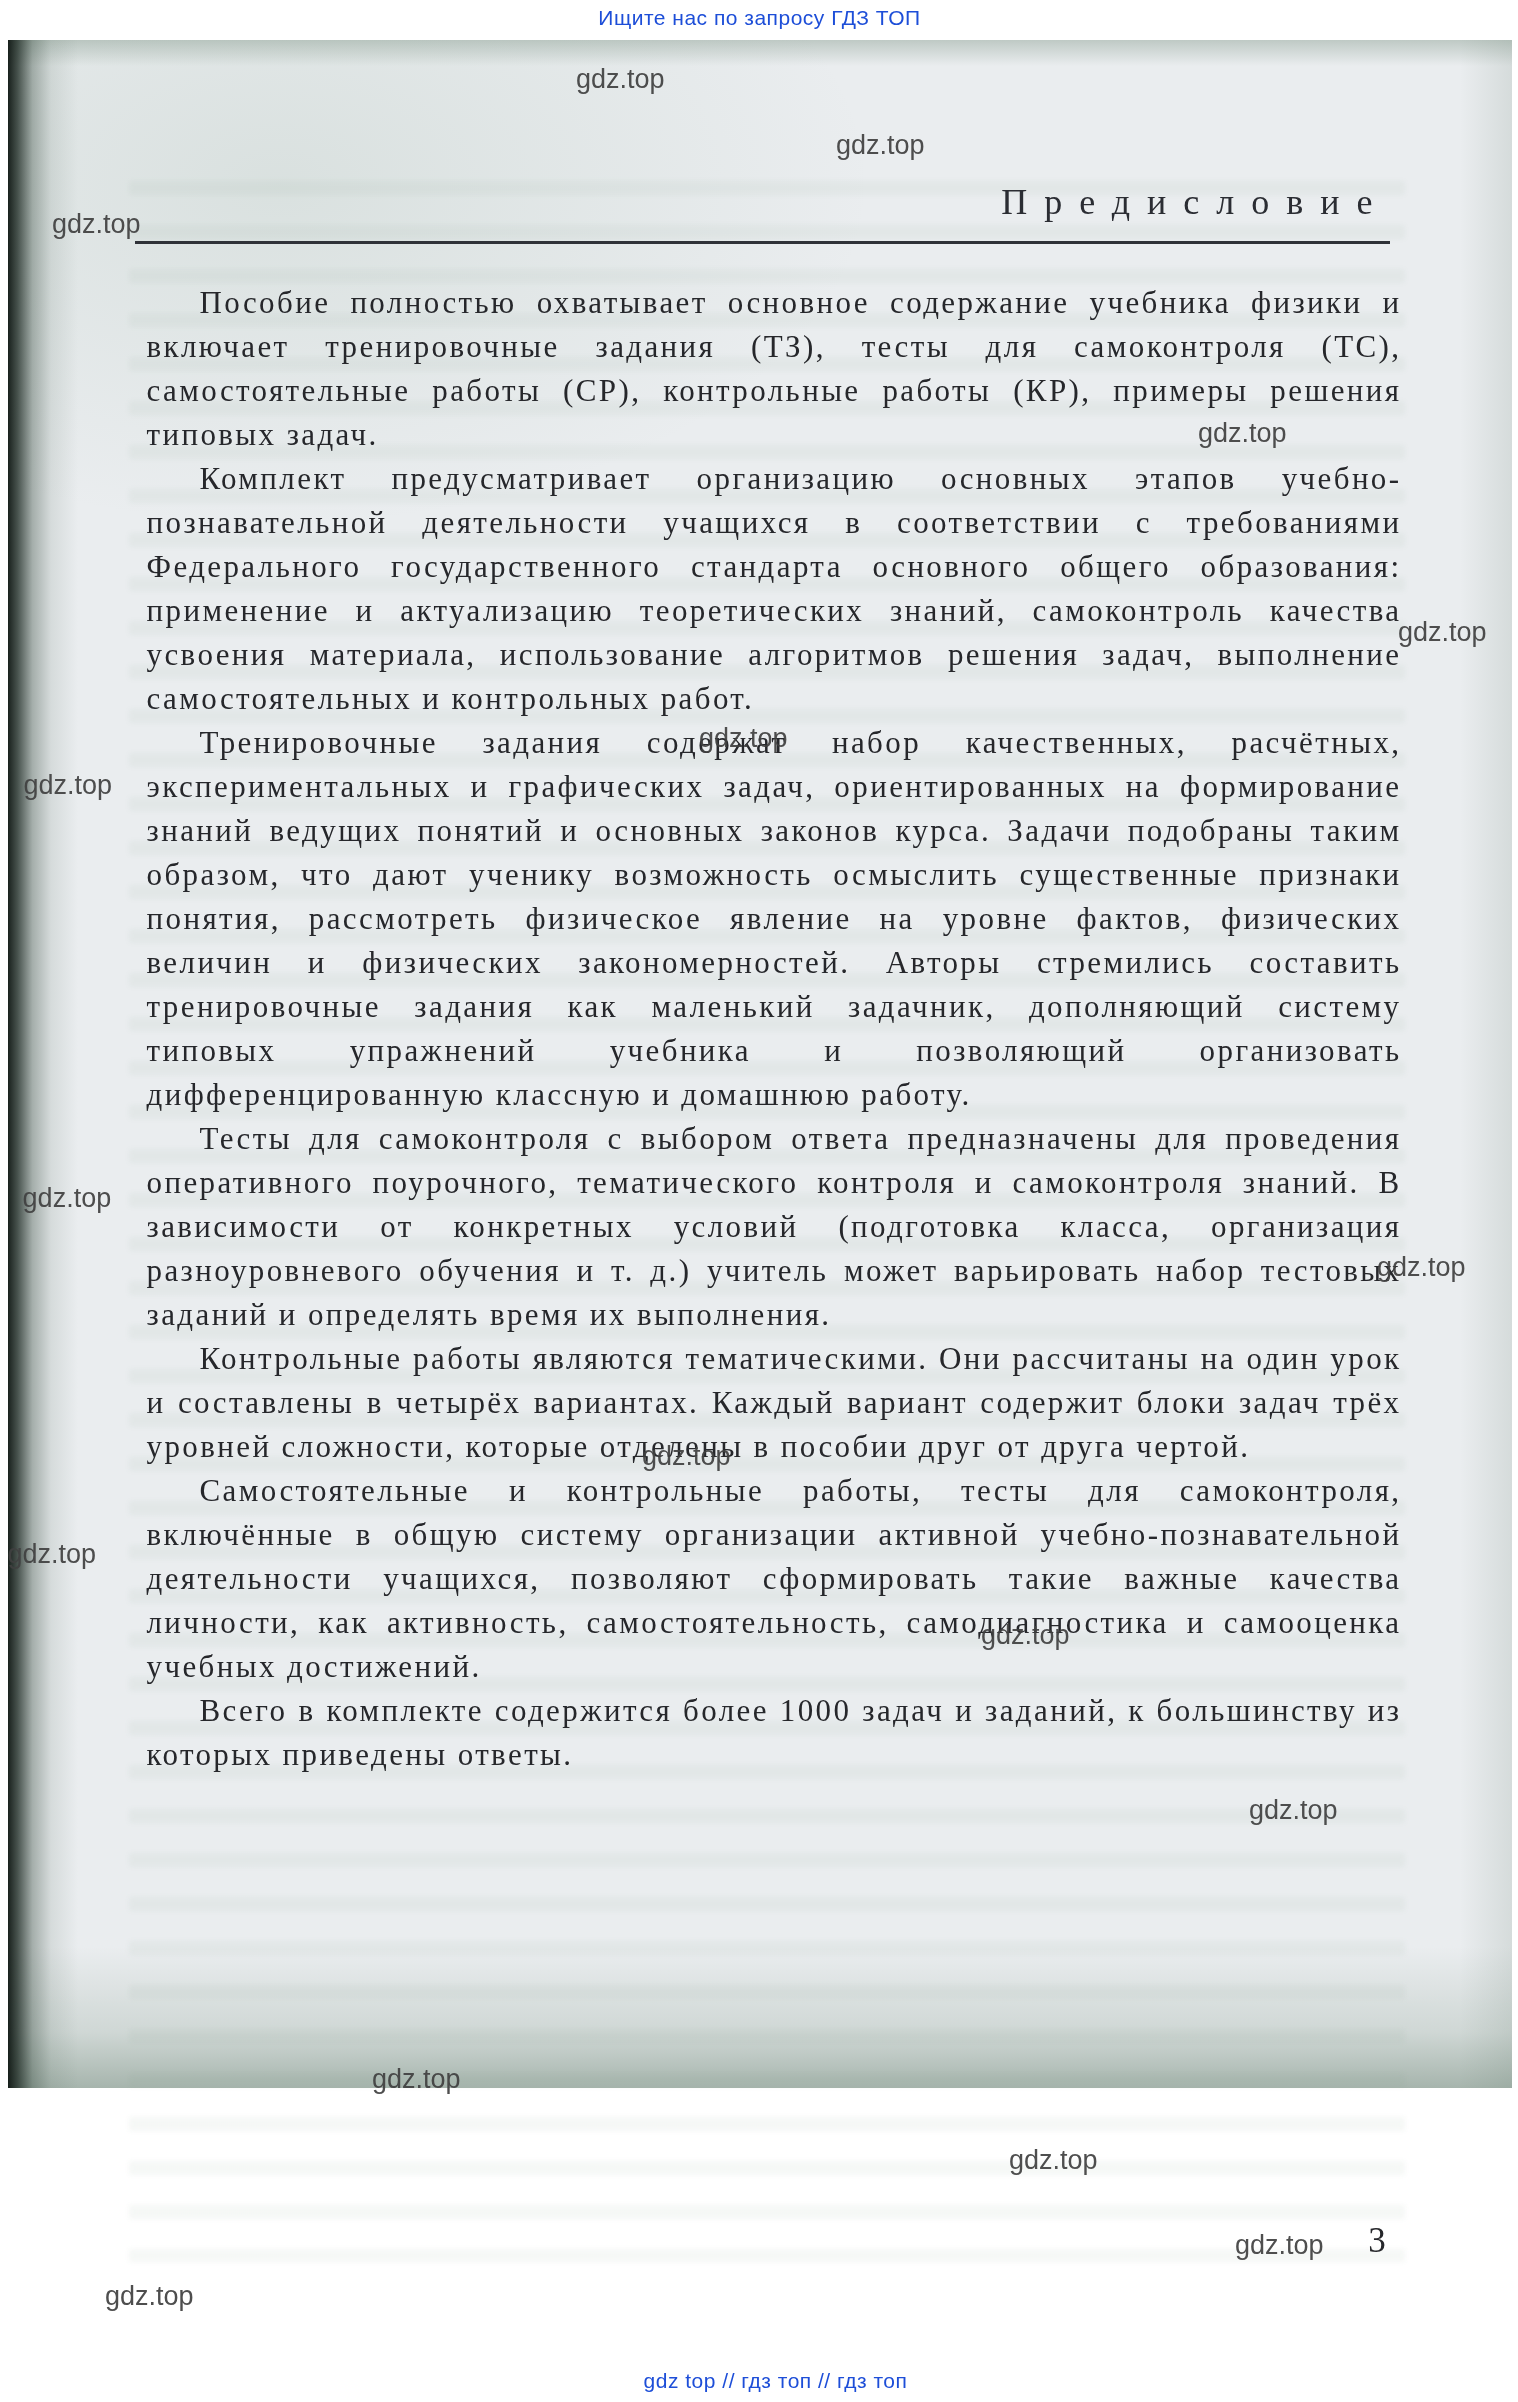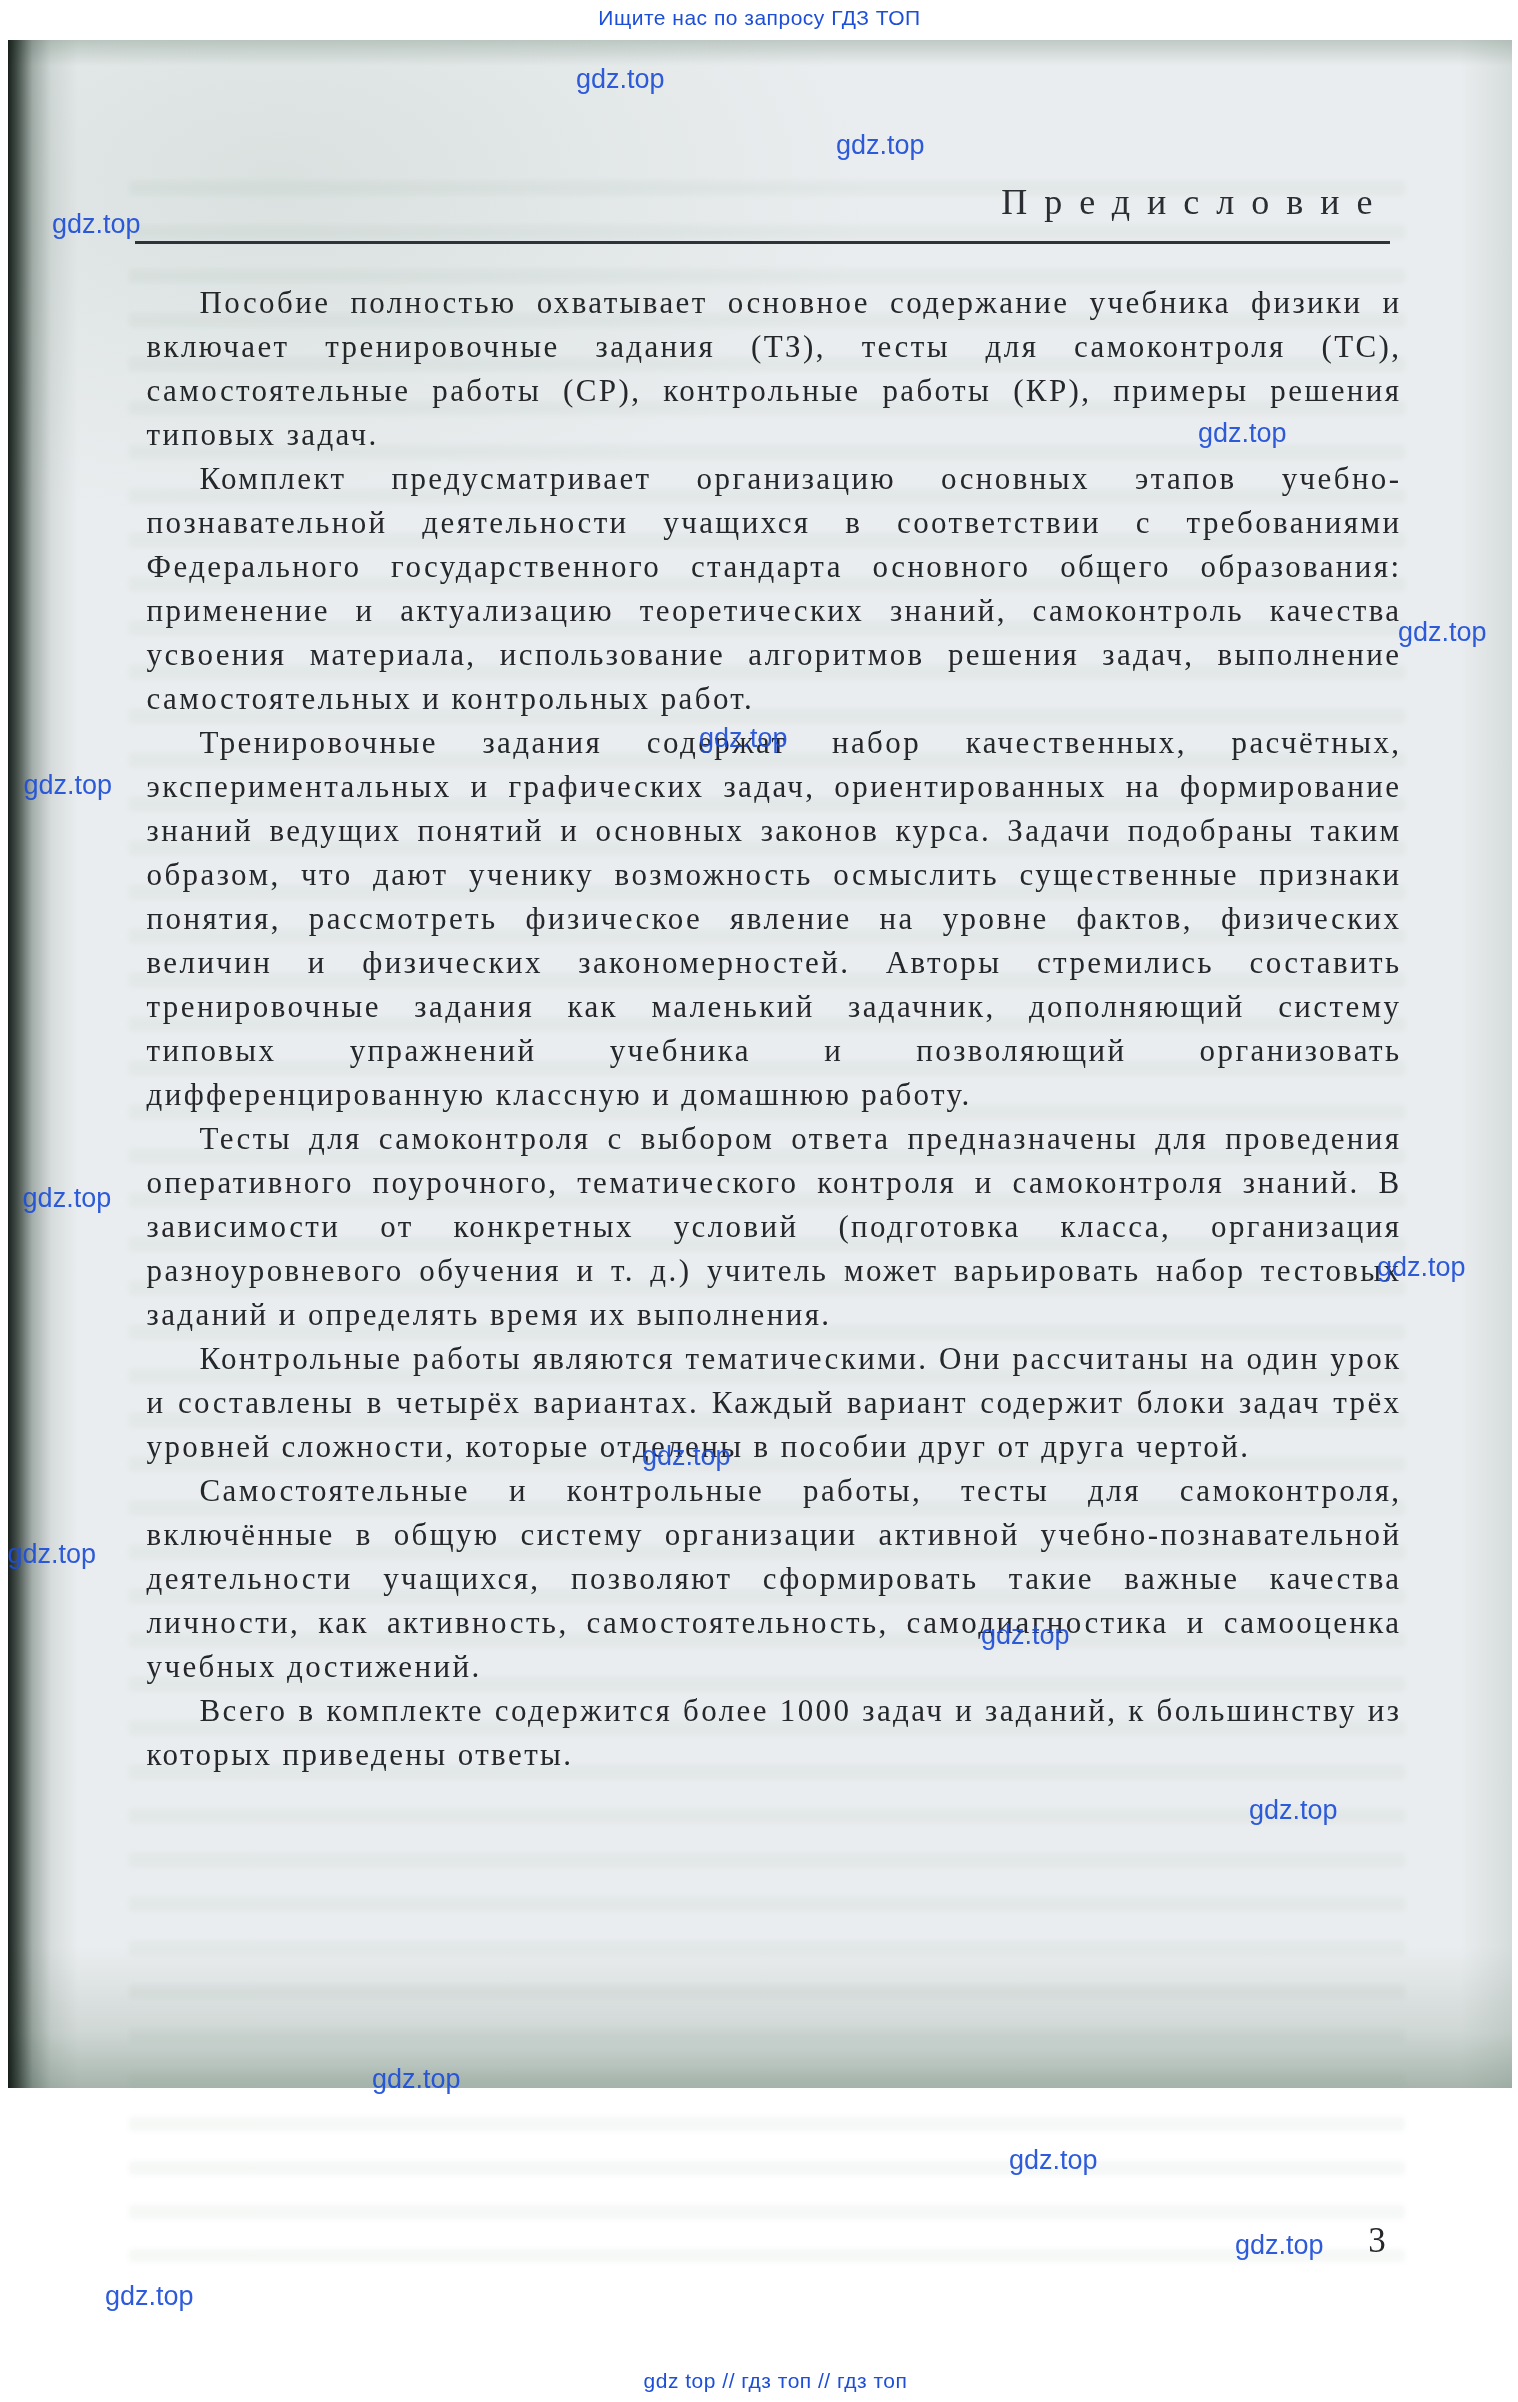--- a/index.html
+++ b/index.html
@@ -83,21 +83,21 @@
   .page-number {
     position:absolute; top:2181px; right:3.8px;
     font-size:35px; color:#26272b;
   }
 
   
   .watermark-layer { position:absolute; inset:0; pointer-events:none; }
   .watermark {
     position:absolute;
     font-family:"Liberation Sans", sans-serif;
-    font-size:27px; color:#1d4ed8;
+    font-size:27px; color:#404040;
     white-space:nowrap; opacity:0.92;
   }
 </style>
 </head>
 <body>
 
 <div class="stage">
 
   <div class="banner top">Ищите нас по запросу ГДЗ ТОП</div>
 

